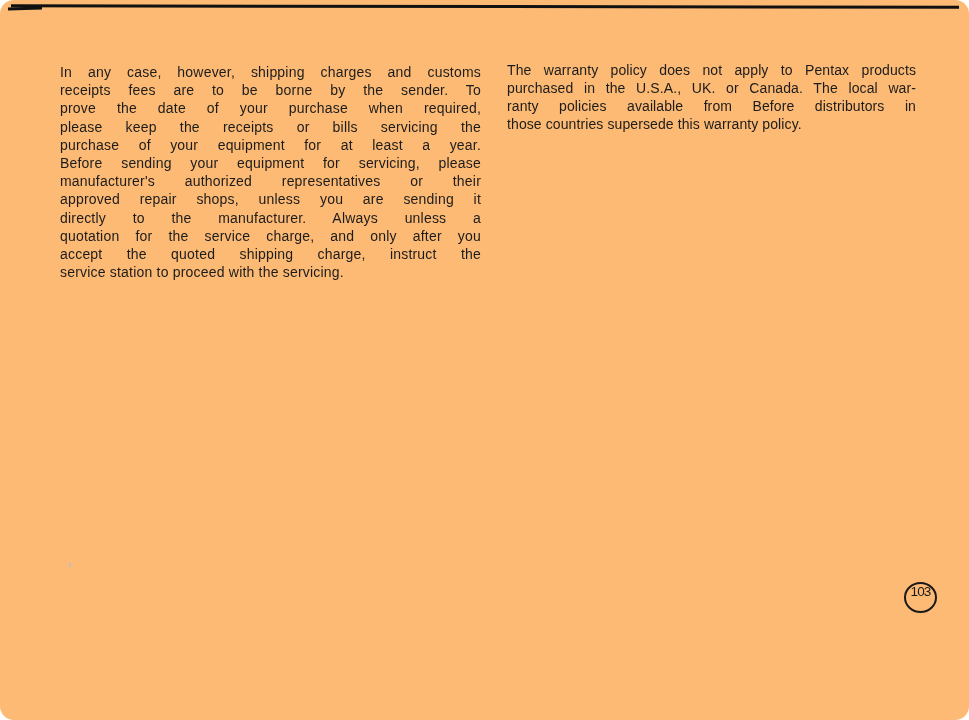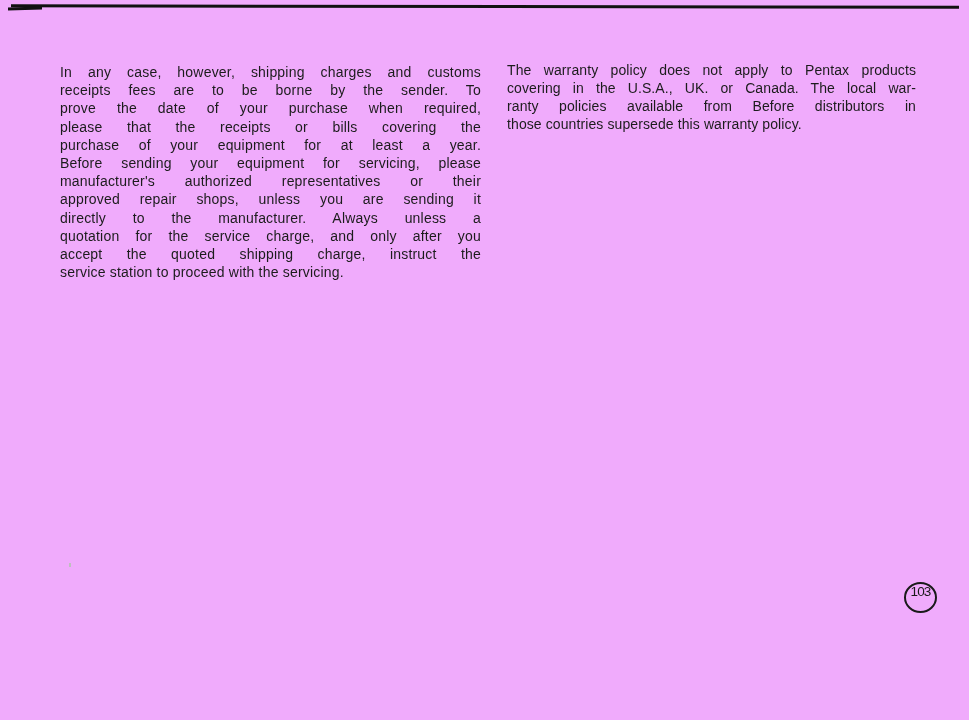--- a/index.html
+++ b/index.html
@@ -10,21 +10,22 @@
     width: 969px;
     height: 720px;
     background: #ffffff;
     position: relative;
     overflow: hidden;
     font-family: "Liberation Sans", sans-serif;
   }
   .page {
     position: absolute;
     inset: 0;
-    background: #f0abfc;
+    background: #fdba74;
+    border-radius: 14px;
   }
   .top-rule {
     position: absolute;
     top: 5px;
     left: 11px;
     width: 948px;
     height: 3px;
     background: #111111;
     transform: rotate(0.08deg);
   }
@@ -96,34 +97,34 @@
 
 <div class="page">
 
   <div class="top-rule"></div>
   <div class="top-rule-dash"></div>
 
   <div class="text-column left-col">
     <div class="tline">In any case, however, shipping charges and customs</div>
     <div class="tline">receipts fees are to be borne by the sender. To</div>
     <div class="tline">prove the date of your purchase when required,</div>
-    <div class="tline">please that the receipts or bills covering the</div>
+    <div class="tline">please keep the receipts or bills servicing the</div>
     <div class="tline">purchase of your equipment for at least a year.</div>
     <div class="tline">Before sending your equipment for servicing, please</div>
     <div class="tline">manufacturer's authorized representatives or their</div>
     <div class="tline">approved repair shops, unless you are sending it</div>
     <div class="tline">directly to the manufacturer. Always unless a</div>
     <div class="tline">quotation for the service charge, and only after you</div>
     <div class="tline">accept the quoted shipping charge, instruct the</div>
     <div class="tline last">service station to proceed with the servicing.</div>
   </div>
 
   <div class="text-column right-col">
     <div class="tline">The warranty policy does not apply to Pentax products</div>
-    <div class="tline">covering in the U.S.A., UK. or Canada. The local war-</div>
+    <div class="tline">purchased in the U.S.A., UK. or Canada. The local war-</div>
     <div class="tline">ranty policies available from Before distributors in</div>
     <div class="tline last">those countries supersede this warranty policy.</div>
   </div>
 
   <div class="page-number-badge">
     <span>103</span>
   </div>
 
   <div class="speck"></div>
 

